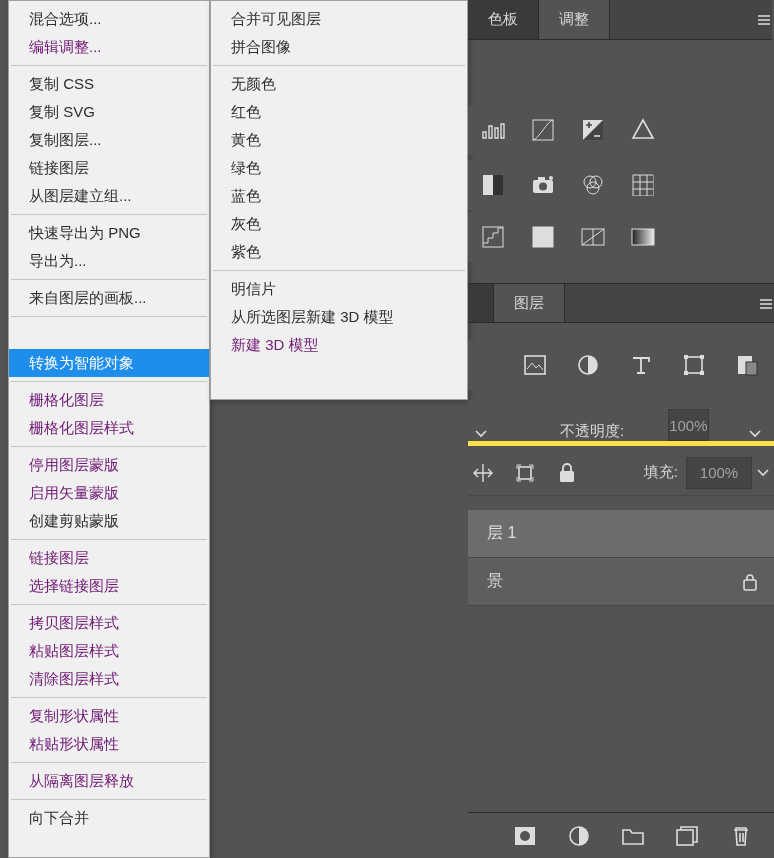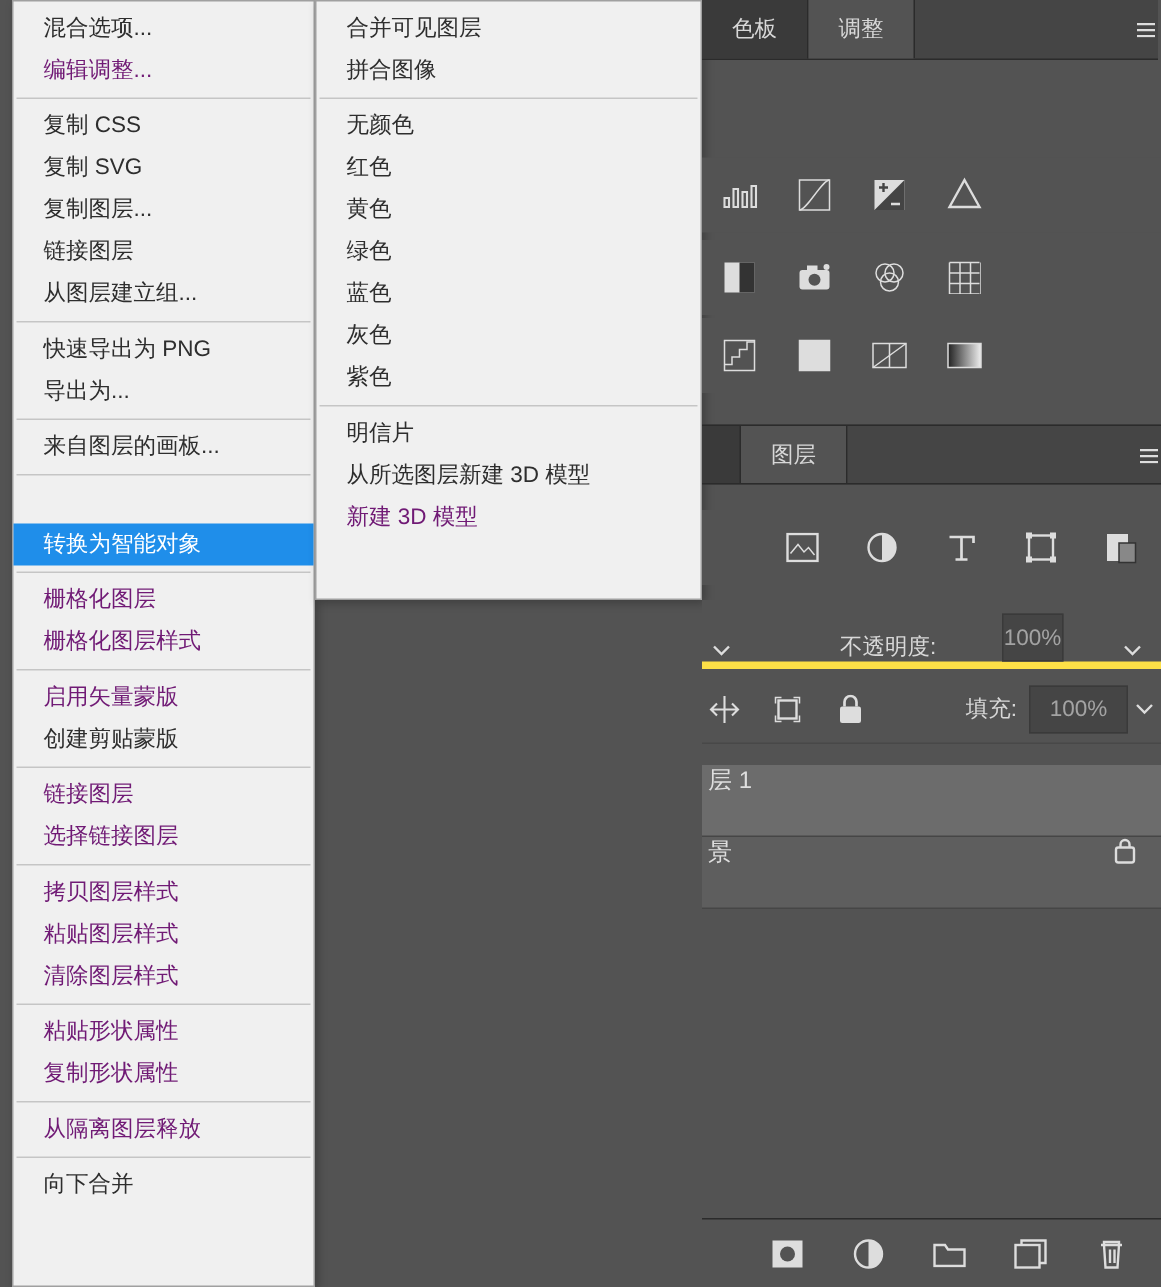--- a/index.html
+++ b/index.html
@@ -99,22 +99,22 @@
     .pct{
       background:#454545;border:1px solid #3a3a3a;color:#a3a3a3;
       height:32px;width:66px;display:flex;align-items:center;justify-content:center;
       font-size:15px;margin-left:8px;margin-right:4px;
     }
     .fill-icons{display:flex;margin-left:-6px}
     .fill-icons .gicon{margin:0 6px;}
     
     .layer-row{
       position:absolute;left:468px;width:306px;height:48px;background:#5e5e5e;
-      border-bottom:1px solid #464646;display:flex;
-      color:#dedede;font-size:16px;padding-left:2px;
+      border-bottom:1px solid #464646;display:flex;align-items:center;
+      color:#dedede;font-size:16px;padding-left:17px;
     }
     .layer-row.sel{background:#6c6c6c;}
     .row1{top:510px;}
     .row2{top:558px;}
     .layer-name{margin-left:2px;}
     .lock-right{margin-left:auto;margin-right:16px;}
     .layers-bg{
       position:absolute;left:468px;top:606px;width:306px;height:200px;background:#535353;
     }
     
@@ -141,32 +141,33 @@
   <div class="item">快速导出为 PNG</div>
   <div class="item">导出为...</div>
   <div class="sep"></div>
   <div class="item">来自图层的画板...</div>
   <div class="sep"></div>
   <div class="item hi">转换为智能对象</div>
   <div class="sep"></div>
   <div class="item disabled">栅格化图层</div>
   <div class="item disabled">栅格化图层样式</div>
   <div class="sep"></div>
+  <div class="item disabled">停用图层蒙版</div>
   <div class="item disabled">启用矢量蒙版</div>
   <div class="item">创建剪贴蒙版</div>
   <div class="sep"></div>
   <div class="item disabled">链接图层</div>
   <div class="item disabled">选择链接图层</div>
   <div class="sep"></div>
   <div class="item disabled">拷贝图层样式</div>
   <div class="item disabled">粘贴图层样式</div>
   <div class="item disabled">清除图层样式</div>
   <div class="sep"></div>
+  <div class="item disabled">复制形状属性</div>
   <div class="item disabled">粘贴形状属性</div>
-  <div class="item disabled">复制形状属性</div>
   <div class="sep"></div>
   <div class="item disabled">从隔离图层释放</div>
   <div class="sep"></div>
   <div class="item">向下合并</div>
 </div>
 
 <div class="menu menu2">
   <div class="item">合并可见图层</div>
   <div class="item">拼合图像</div>
   <div class="sep"></div>

